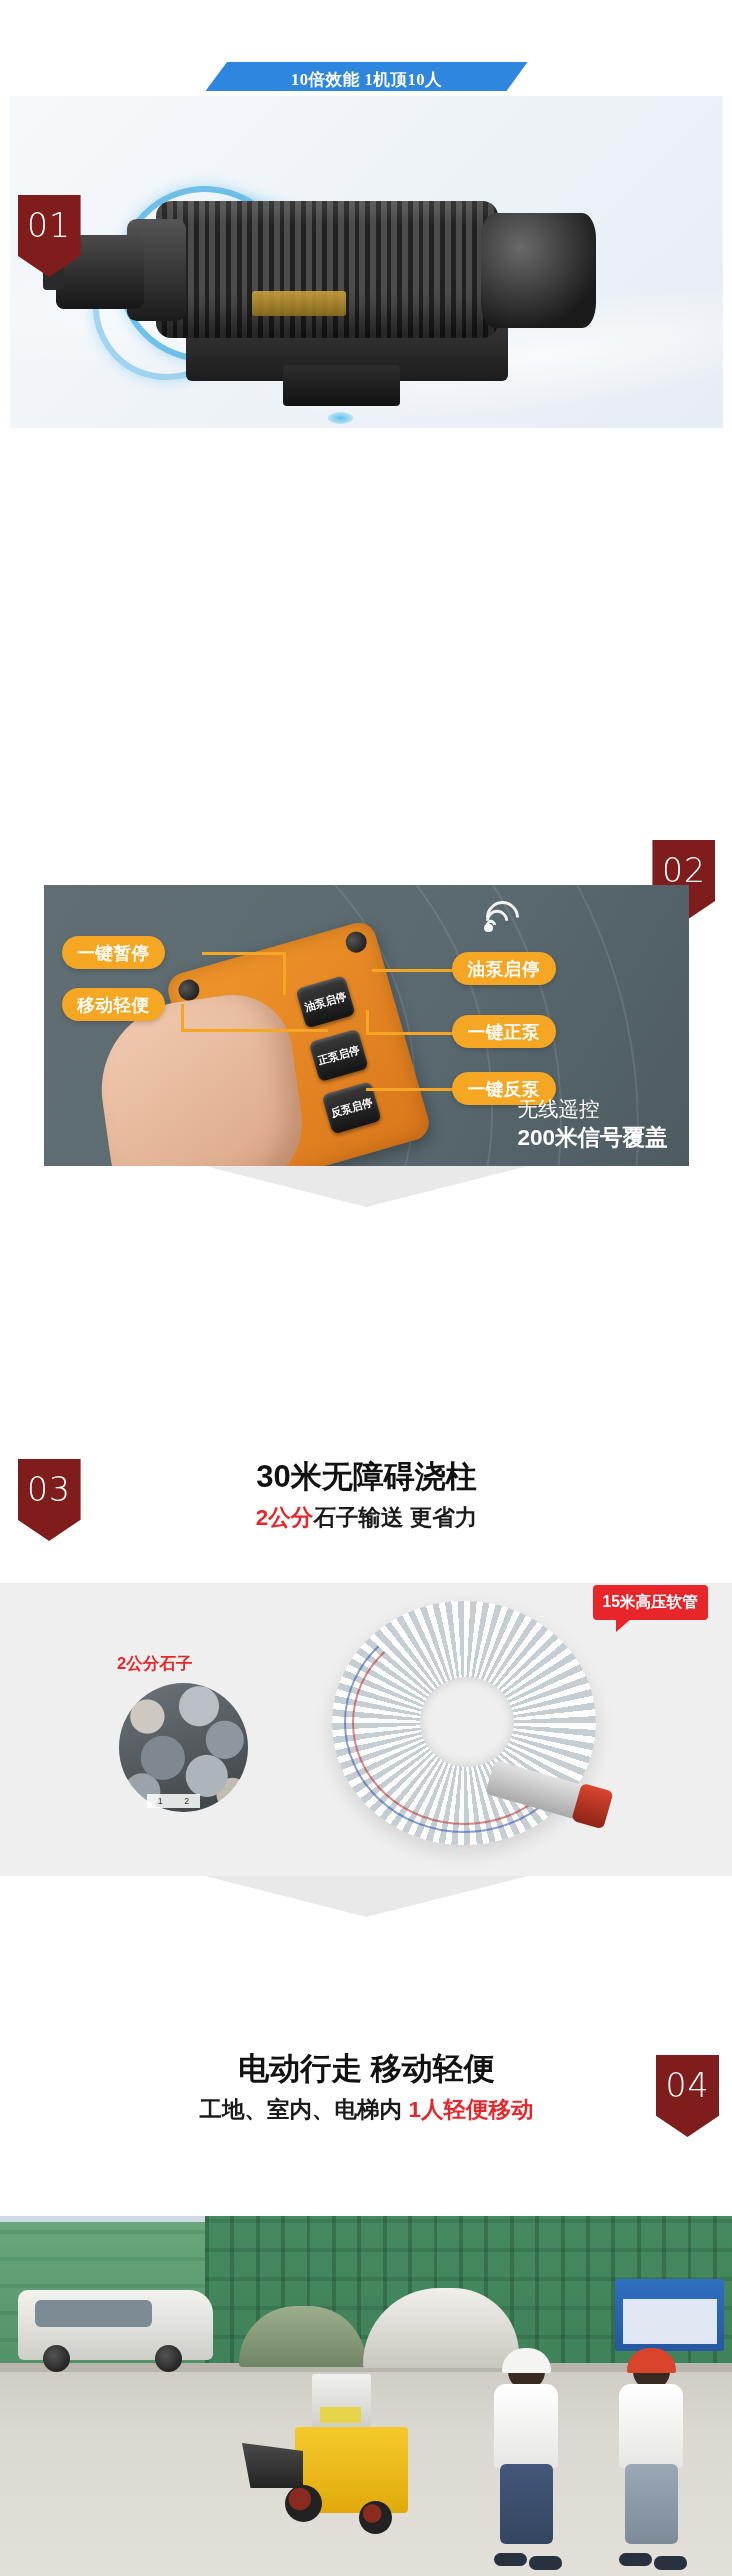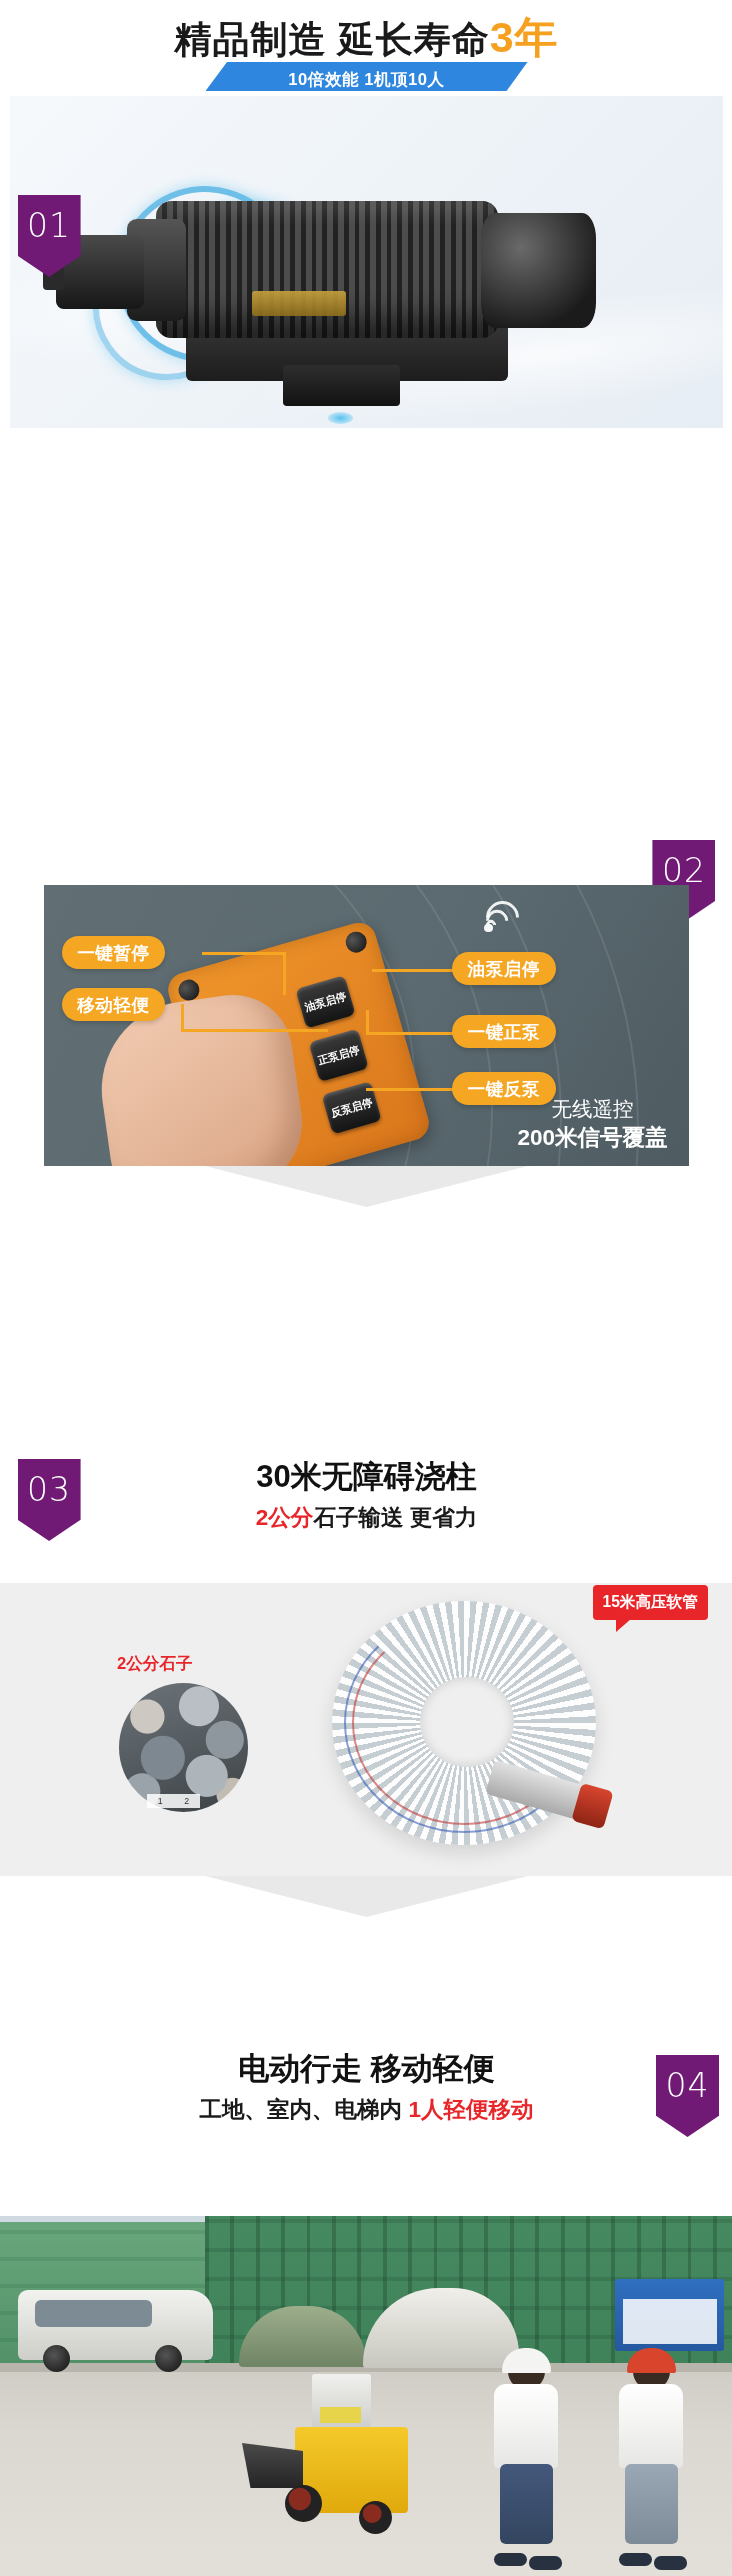--- a/index.html
+++ b/index.html
@@ -30,21 +30,21 @@
   .top-title .accent { color: #f5a01e; font-size: 43px; }
   .ribbon-wrap {
     position: absolute; left: 50%; top: 62px; transform: translateX(-50%);
     width: 322px; height: 29px;
   }
   .ribbon {
     position: relative; width: 322px; height: 36px;
     background: #2e86de;
     -webkit-clip-path: polygon(21.5px 0, 322px 0, 301px 29px, 0 29px);
     clip-path: polygon(21.5px 0, 322px 0, 301px 29px, 0 29px);
-    display: flex; align-items: center; justify-content: center;
+    display: flex; align-items: center; justify-content: center; font-family: Liberation Serif, serif;
   }
   .ribbon-text {
     color: #ffffff; font-size: 16.6px; font-weight: bold;
     letter-spacing: 0.5px; white-space: nowrap;
   }
 
   
   .sec-head { position: absolute; width: 733px; text-align: center; }
   .sec-title {
     font-size: 31px; font-weight: bold; color: #111111;
@@ -52,21 +52,21 @@
   }
   .sec-sub {
     font-size: 22.5px; font-weight: bold; color: #1a1a1a;
     line-height: 33px; white-space: nowrap; margin-top: 3.9px;
   }
   .sec-sub .red { color: #e8262a; }
 
   
   .badge {
     position: absolute; width: 63px; height: 82px;
-    background: #701a75;
+    background: #7f1d1d;
     -webkit-clip-path: polygon(0 0, 100% 0, 100% 74%, 50% 100%, 0 74%);
     clip-path: polygon(0 0, 100% 0, 100% 74%, 50% 100%, 0 74%);
     display: flex; align-items: flex-start; justify-content: center;
   }
   .badge span {
     color: #ffffff; font-size: 33px; font-weight: 300;
     line-height: 61px; letter-spacing: 1px;
     font-family: "DejaVu Sans", sans-serif;
   }
 
@@ -190,21 +190,21 @@
   }
   .wifi-ico i.a { width: 9.8px; height: 9.8px; left: 3.9px; top: 23.4px; }
   .wifi-ico i.b { width: 21.5px; height: 21.5px; left: 3.9px; top: 13.7px; }
   .wifi-ico i.c { width: 33px; height: 33px; left: 3.9px; top: 3.9px;  }
   .wifi-dot {
     position:absolute; left: 2px; top: 27px; width: 8.8px; height: 8.8px;
     border-radius: 50%; background: rgba(255,255,255,.95);
   }
 
   .p02-caption {
-    position: absolute; right: 21.5px; bottom: 13.7px; text-align: center;
+    position: absolute; right: 21.5px; bottom: 13.7px; text-align: left;
     color: #ffffff; line-height: 29px;
   }
   .p02-caption .l1 { font-size: 20.5px; }
   .p02-caption .l2 { font-size: 22.5px; font-weight: bold; }
 
   
   .panel03 {
     position: absolute; left: 0; top: 1583px; width: 733px; height: 293px;
     background: #efefef;
   }
@@ -389,25 +389,20 @@
     background: #f0f0f0;
     -webkit-clip-path: polygon(0 0, 100% 0, 100% 0, 62% 0, 50% 100%, 38% 0, 0 0);
     clip-path: polygon(28% 0, 72% 0, 50% 100%);
   }
 </style>
 </head>
 <body>
 
 <div class="page">
 
-  <div class="top-head">
-    <div class="top-title">
-      <span>精品制造 延长寿命</span><span class="accent">3年</span>
-    </div>
-  </div>
   <div class="ribbon-wrap">
     <div class="ribbon">
       <span class="ribbon-text">10倍效能 1机顶10人</span>
     </div>
   </div>
 
   <div class="panel01">
     <div class="p01-swoosh"></div>
     <div class="motor-wrap">
       <div class="ring r1"></div>

